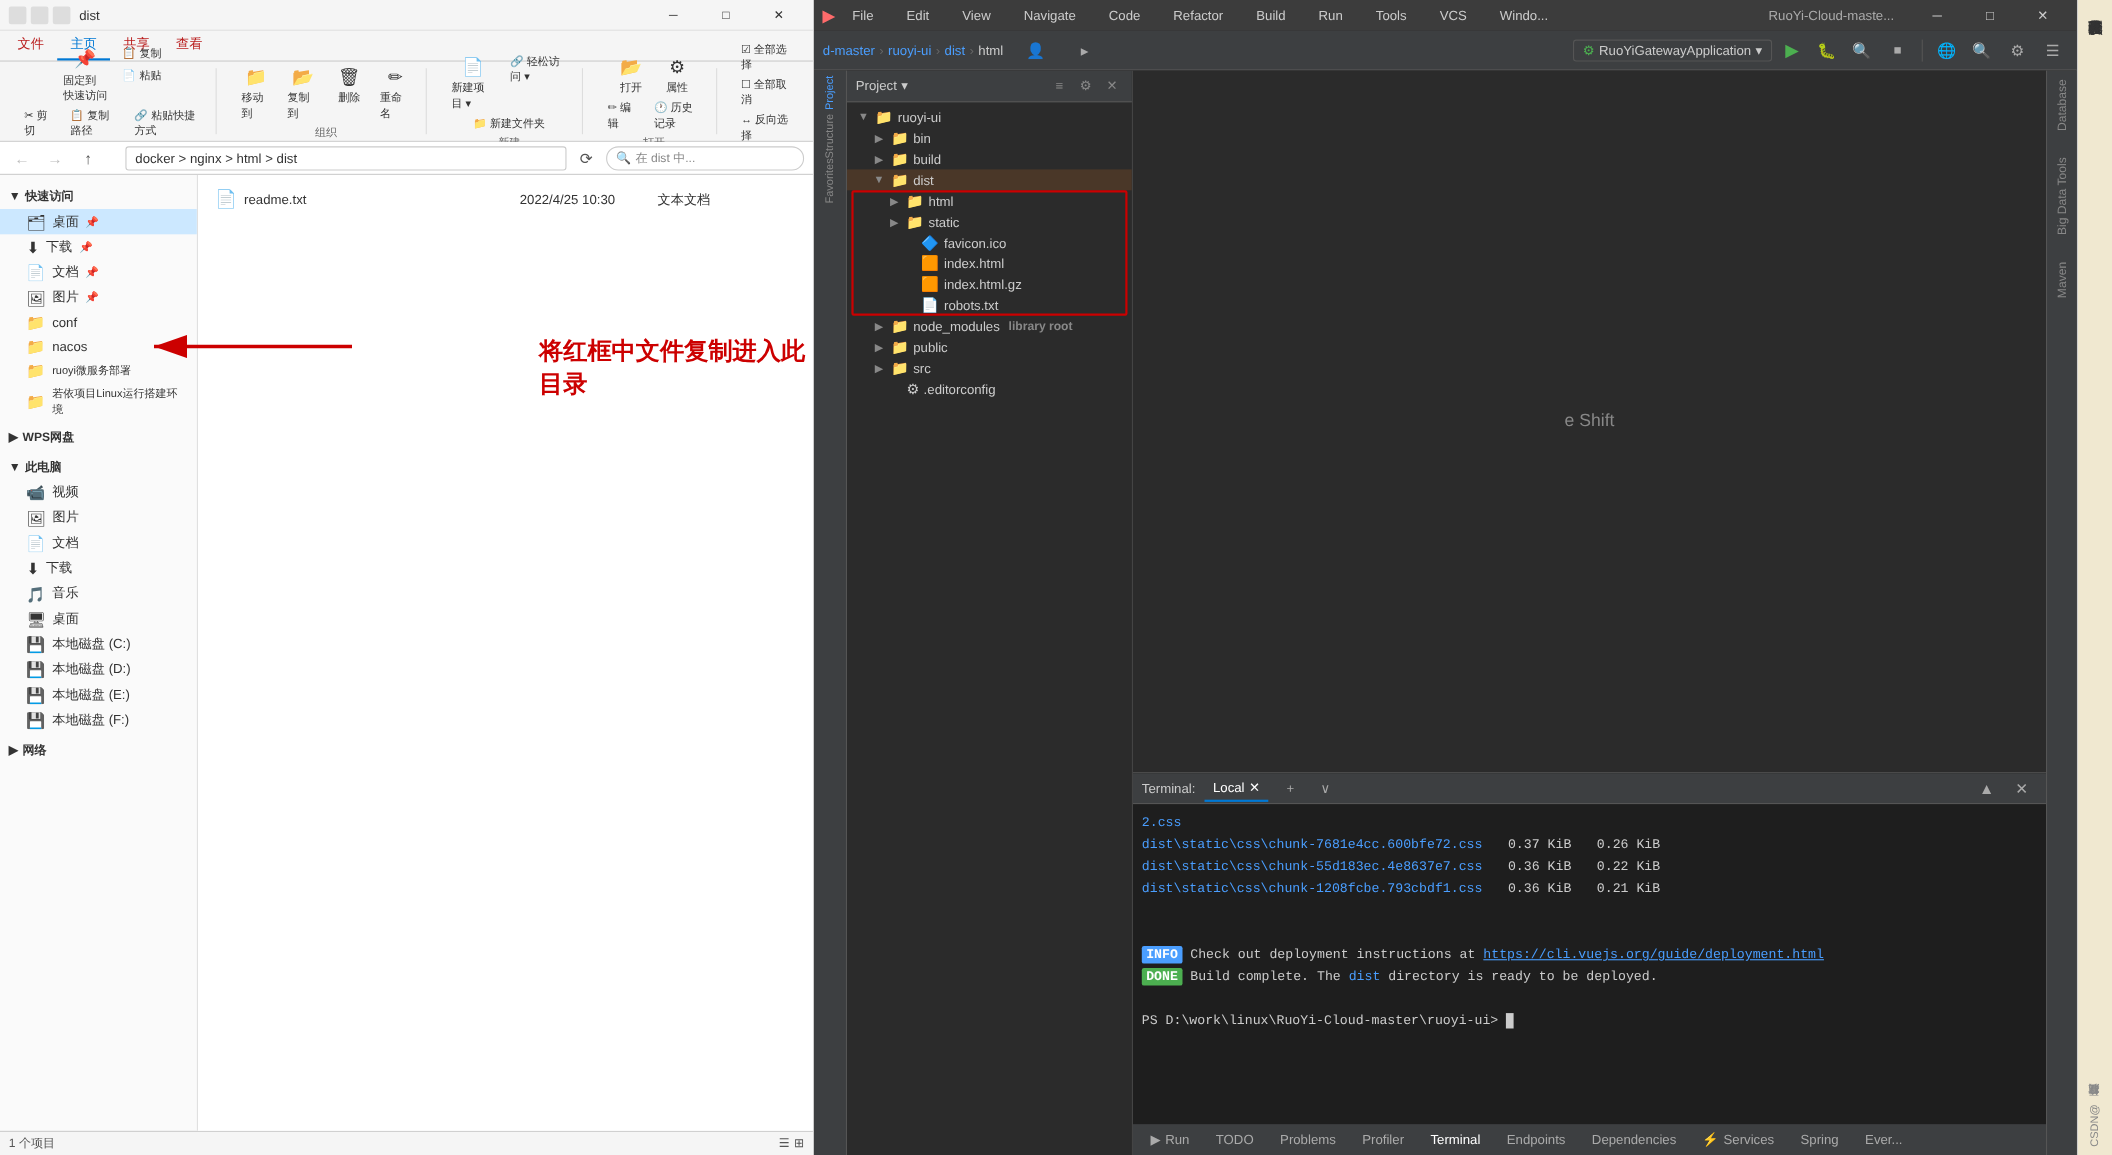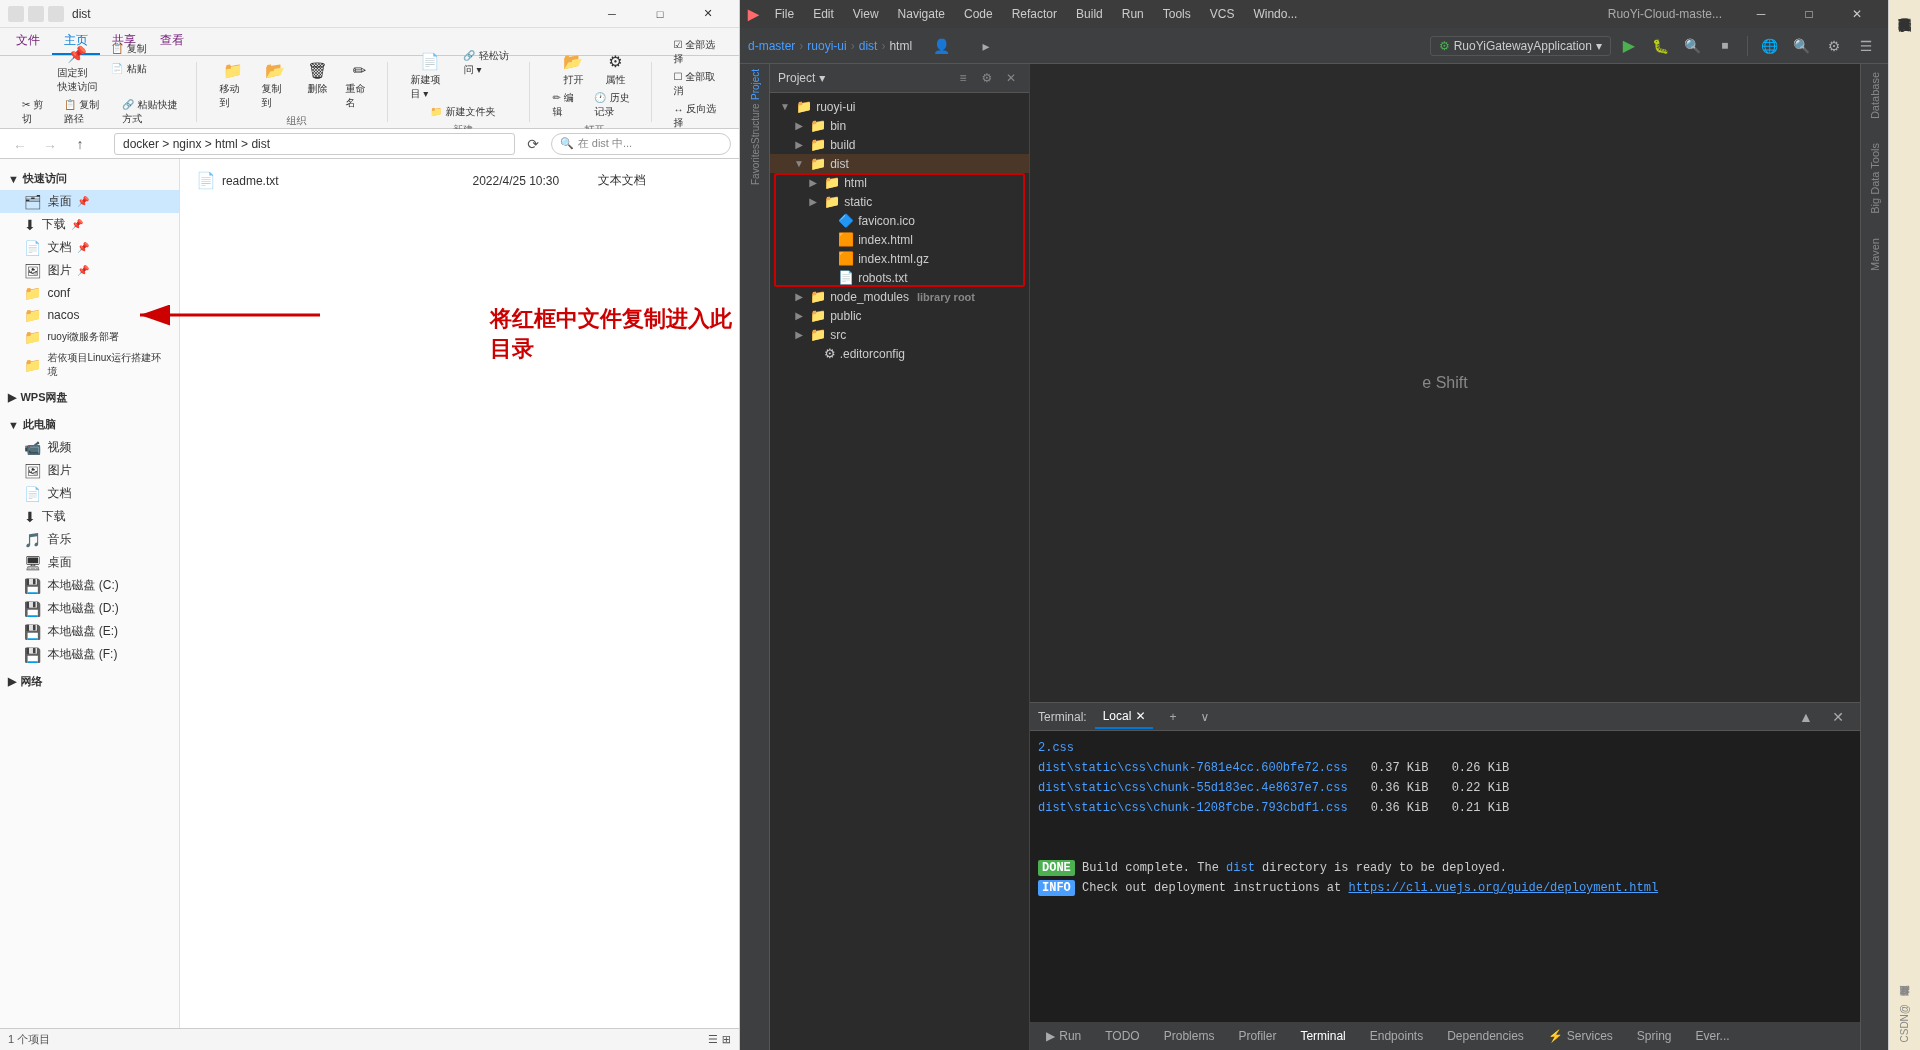--- a/index.html
+++ b/index.html
@@ -36,21 +36,21 @@
     }
     .ribbon-tabs {
       display: flex;
       border-bottom: 1px solid #ccc;
       padding: 0 4px;
     }
     .ribbon-tab {
       padding: 4px 12px;
       font-size: 12px;
       cursor: pointer;
-      color: #701a75;
+      color: #b91c1c;
       border-bottom: 2px solid transparent;
     }
     .ribbon-tab.active { border-bottom: 2px solid #0078d4; color: #0078d4; }
     .ribbon-content {
       display: flex;
       align-items: center;
       padding: 4px 8px;
       gap: 8px;
       height: 72px;
     }
@@ -208,21 +208,21 @@
       height: 28px;
       background: #3c3c3c;
       display: flex;
       align-items: center;
       padding: 0 8px;
       font-size: 12px;
       color: #ccc;
       gap: 8px;
     }
     .ide-title-logo { color: #ff6b6b; font-weight: bold; font-size: 14px; }
-    .ide-title-menus { display: flex; gap: 3px; }
+    .ide-title-menus { display: flex; gap: 14px; }
     .ide-menu-item {
       padding: 2px 8px;
       cursor: pointer;
       color: #ccc;
       font-size: 12px;
       border-radius: 3px;
     }
     .ide-title-right { margin-left: auto; display: flex; align-items: center; gap: 8px; color: #aaa; font-size: 12px; }
     .ide-title-btns { display: flex; gap: 2px; }
     .ide-title-btn { width: 46px; height: 28px; display: flex; align-items: center; justify-content: center; cursor: pointer; color: #ccc; }
@@ -935,31 +935,35 @@
             <span style="margin-left:16px">0.22 KiB</span>
           </div>
           <div class="terminal-line">
             <span class="terminal-path">dist\static\css\chunk-1208fcbe.793cbdf1.css</span>
             <span style="margin-left:16px">0.36 KiB</span>
             <span style="margin-left:16px">0.21 KiB</span>
           </div>
           <div class="terminal-line">&nbsp;</div>
           <div class="terminal-line">&nbsp;</div>
           <div class="terminal-line">
+            <span class="terminal-info" style="background:#4a9eff;color:white;padding:1px 4px;border-radius:2px">INFO</span>
+            <span> Check out deployment instructions at </span>
+            <a class="terminal-link" href="#" style="color:#4a9eff">https://cli.vuejs.org/guide/deployment.html</a>
+          </div>
+          <div class="terminal-line">
             <span class="terminal-done" style="background:#4caf50;color:white;padding:1px 4px;border-radius:2px">DONE</span>
             <span> Build complete. The </span>
             <span class="terminal-path">dist</span>
             <span> directory is ready to be deployed.</span>
           </div>
+          <div class="terminal-line">&nbsp;</div>
           <div class="terminal-line">
-            <span class="terminal-info" style="background:#4a9eff;color:white;padding:1px 4px;border-radius:2px">INFO</span>
-            <span> Check out deployment instructions at </span>
-            <a class="terminal-link" href="#" style="color:#4a9eff">https://cli.vuejs.org/guide/deployment.html</a>
-          </div>
-          <div class="terminal-line">&nbsp;</div>
+            <span class="terminal-prompt">PS D:\work\linux\RuoYi-Cloud-master\ruoyi-ui&gt; </span>
+            <span style="background:#ccc;color:#1e1e1e">&nbsp;</span>
+          </div>
         </div>
       </div>
 
       <div class="bottom-bar">
         <div class="bottom-bar-item">
           <span>▶</span>
           <span>Run</span>
         </div>
         <div class="bottom-bar-item">
           <span>TODO</span>

